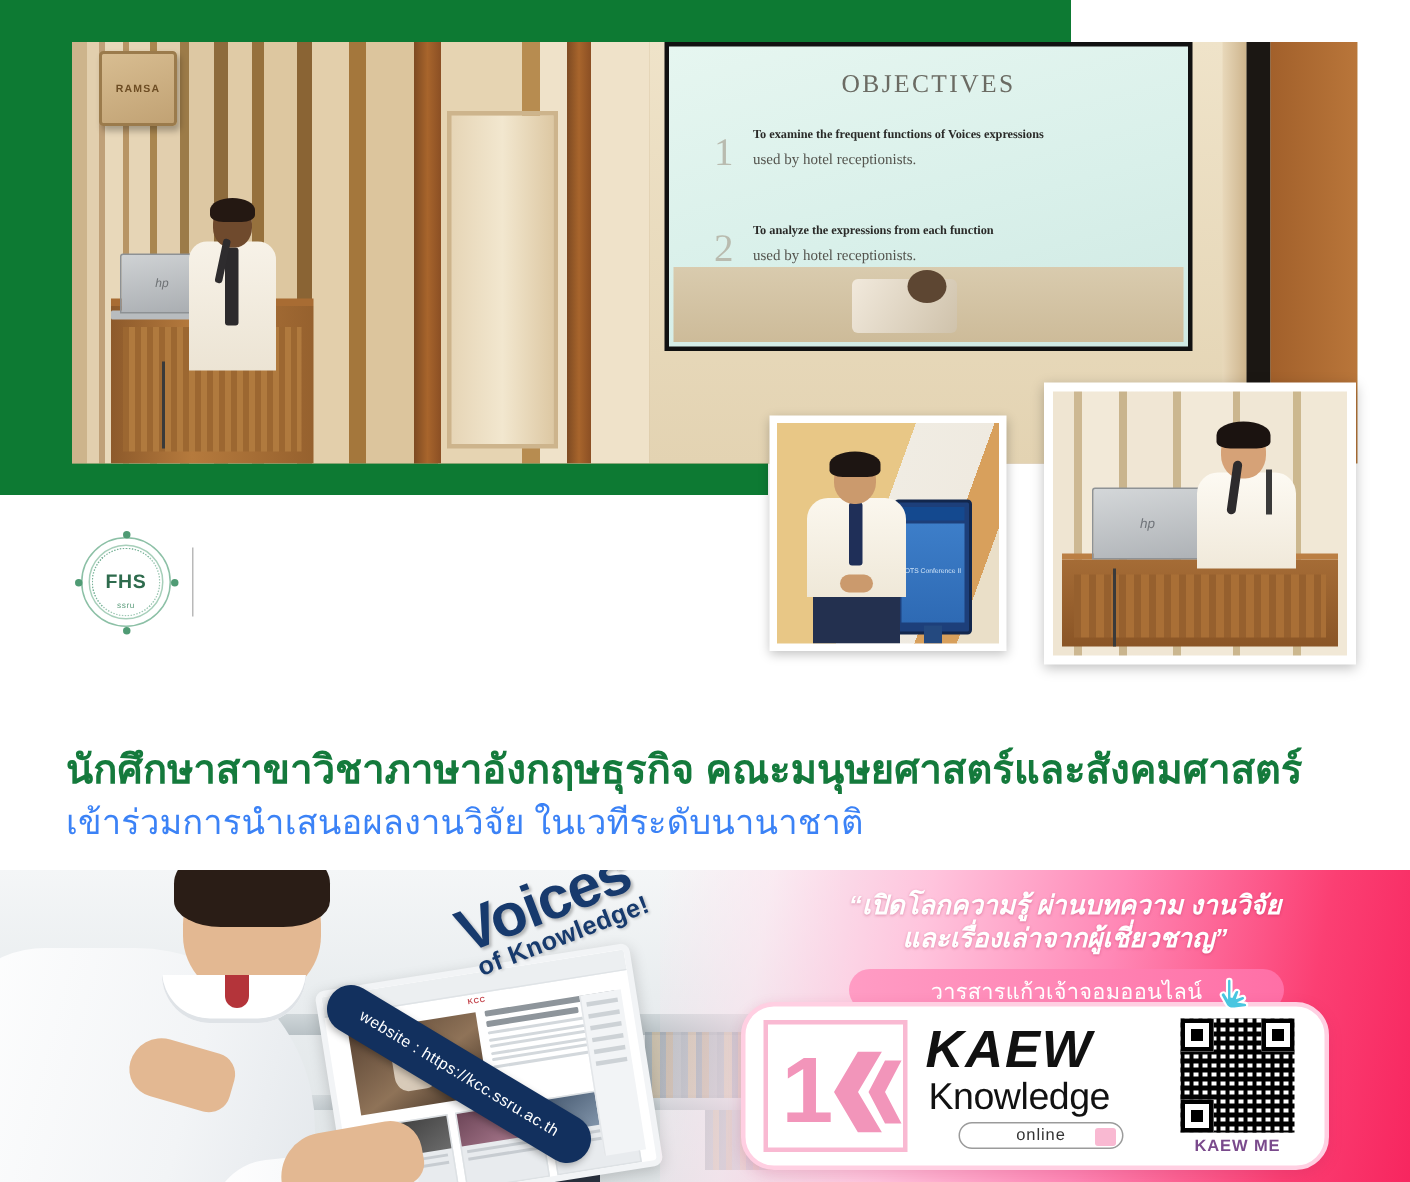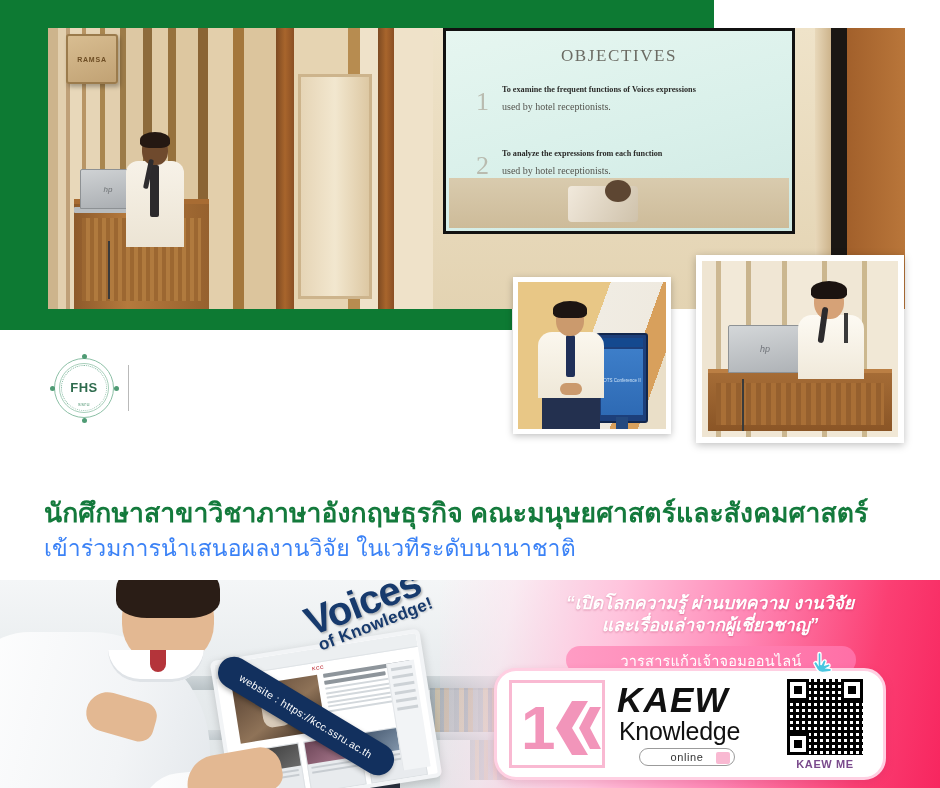--- a/index.html
+++ b/index.html
@@ -549,21 +549,21 @@
   .kaew-txt { margin-left:12px; flex:1 1 auto; }
   .kaew-1 {
     font-size:35px; font-weight:bold; font-style:italic; color:#111;
     letter-spacing:1.2px; line-height:1;
   }
   .kaew-2 {
     font-size:25px; color:#111; letter-spacing:-.3px; line-height:1.1;
     margin-top:1px; margin-left:2px;
   }
   .online-pill {
-    margin-top:3px; margin-left:22px; width:96px; height:18px;
+    margin-top:3px; margin-left:22px; width:110px; height:18px;
     border:1.5px solid #9b9b9b; border-radius:9px;
     background:#fff;
     display:flex; align-items:center; justify-content:center;
     position:relative;
   }
   .online-pill span { font-size:11px; color:#333; letter-spacing:.6px; }
   .online-pill::after {
     content:""; position:absolute; right:4px; top:3px; width:14px; height:12px;
     background:#f9b9d2; border-radius:2px;
   }

